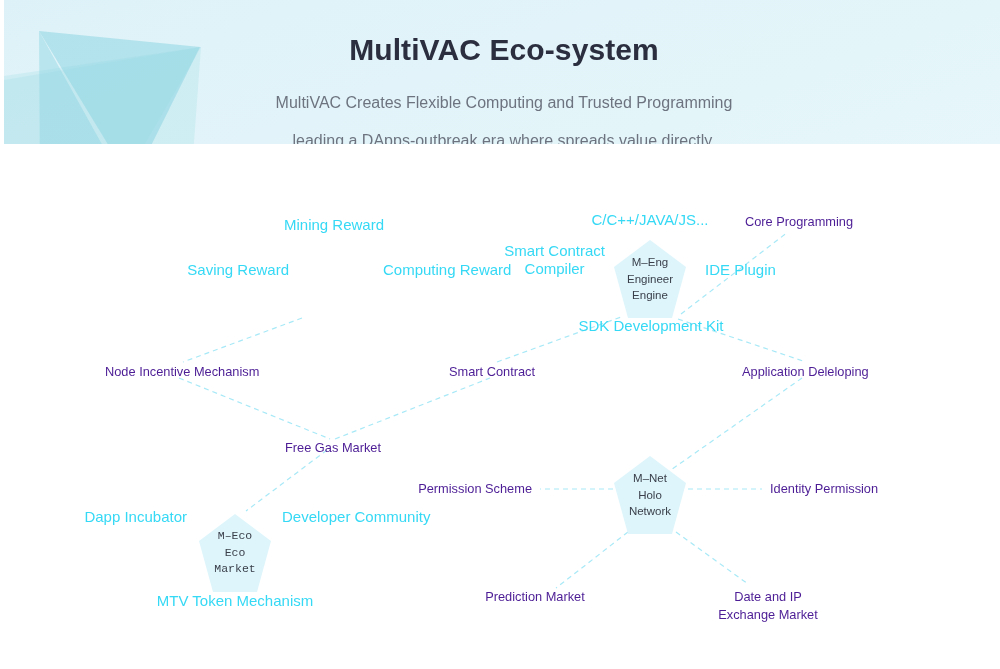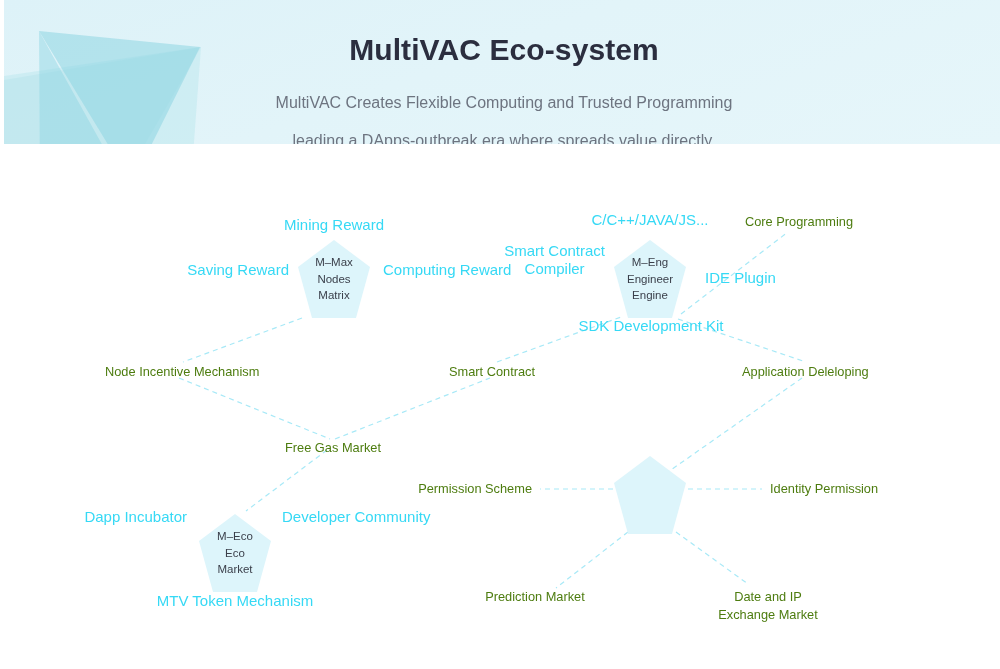--- a/index.html
+++ b/index.html
@@ -100,21 +100,21 @@
   }
 
   
   .lab {
     position: absolute;
     white-space: nowrap;
     line-height: 15px;
   }
   .lab-dark {
     font-size: 12.8px;
-    color: #4d7c0f;
+    color: #4c1d95;
   }
   .lab-cyan {
     font-size: 15px;
     color: #36d9f5;
   }
   .lab-center { transform: translateX(-50%); }
   .lab-right  { transform: translateX(-100%); }
   .lab-multi  { line-height: 18px; text-align: center; }
 </style>
 </head>
@@ -150,73 +150,68 @@
         <line x1="678" y1="135" x2="806" y2="178"></line>
         <line x1="802" y1="194" x2="668" y2="288"></line>
         <line x1="327" y1="266" x2="246" y2="327"></line>
         <line x1="613" y1="305" x2="540" y2="305"></line>
         <line x1="688" y1="305" x2="762" y2="305"></line>
         <line x1="628" y1="348" x2="556" y2="404"></line>
         <line x1="676" y1="348" x2="748" y2="400"></line>
       </g>
     </svg>
 
-    <div class="pentagon" style="left:298px; top:56px;">
-      <svg class="shape" viewBox="0 0 72 78">
-        <polygon points="36,0 72,27 58,78 14,78 0,27" fill="#ddf5fb"></polygon>
-      </svg>
-      <div class="ptext">
-        <div>M–Max</div>
-        <div>Nodes</div>
-        <div>Matrix</div>
-      </div>
-    </div>
 
     <div class="pentagon" style="left:614px; top:56px;">
       <svg class="shape" viewBox="0 0 72 78">
         <polygon points="36,0 72,27 58,78 14,78 0,27" fill="#ddf5fb"></polygon>
       </svg>
       <div class="ptext">
         <div>M–Eng</div>
         <div>Engineer</div>
         <div>Engine</div>
       </div>
     </div>
 
-    <div class="pentagon" style="left:199px; top:330px;">
+    <div class="pentagon" style="left:199px; top:330px;font-family:Liberation Mono, monospace;">
       <svg class="shape" viewBox="0 0 72 78">
         <polygon points="36,0 72,27 58,78 14,78 0,27" fill="#ddf5fb"></polygon>
       </svg>
       <div class="ptext">
         <div>M–Eco</div>
         <div>Eco</div>
         <div>Market</div>
       </div>
     </div>
 
     <div class="pentagon" style="left:614px; top:272px;">
       <svg class="shape" viewBox="0 0 72 78">
         <polygon points="36,0 72,27 58,78 14,78 0,27" fill="#ddf5fb"></polygon>
       </svg>
+      <div class="ptext">
+        <div>M–Net</div>
+        <div>Holo</div>
+        <div>Network</div>
+      </div>
     </div>
 
     <div class="lab lab-cyan lab-center" style="left:334px; top:33px;">Mining Reward</div>
 
     <div class="lab lab-cyan lab-right" style="left:289px; top:78px;">Saving Reward</div>
 
     <div class="lab lab-cyan" style="left:383px; top:78px;">Computing Reward</div>
 
     <div class="lab lab-cyan lab-center" style="left:650px; top:28px;">C/C++/JAVA/JS...</div>
 
     <div class="lab lab-cyan lab-right lab-multi" style="left:605px; top:58px;">
       <div>Smart Contract</div>
       <div>Compiler</div>
     </div>
 
-    <div class="lab lab-cyan" style="left:705px; top:78px;margin-top:8px;">IDE Plugin</div>
+    <div class="lab lab-cyan" style="left:705px; top:78px;">IDE Plugin</div>
 
     <div class="lab lab-cyan lab-center" style="left:651px; top:134px;">SDK Development Kit</div>
 
     <div class="lab lab-cyan lab-right" style="left:187px; top:325px;">Dapp Incubator</div>
 
     <div class="lab lab-cyan" style="left:282px; top:325px;">Developer Community</div>
 
     <div class="lab lab-cyan lab-center" style="left:235px; top:409px;">MTV Token Mechanism</div>
 
     <div class="lab lab-dark" style="left:745px; top:30px;">Core Programming</div>

